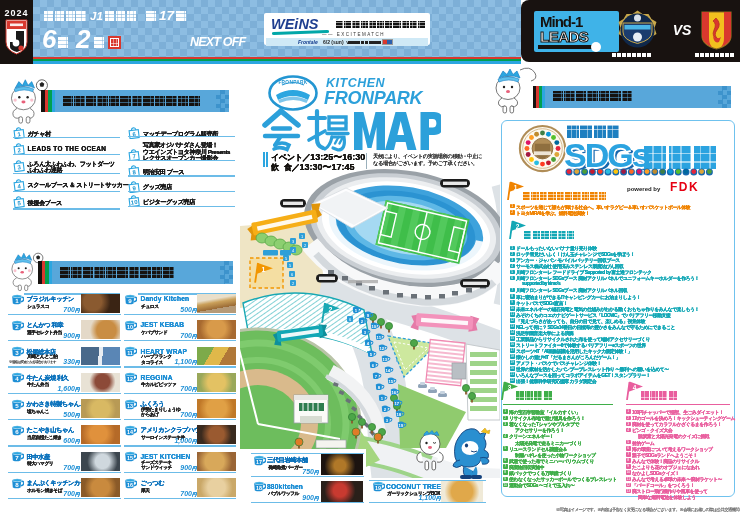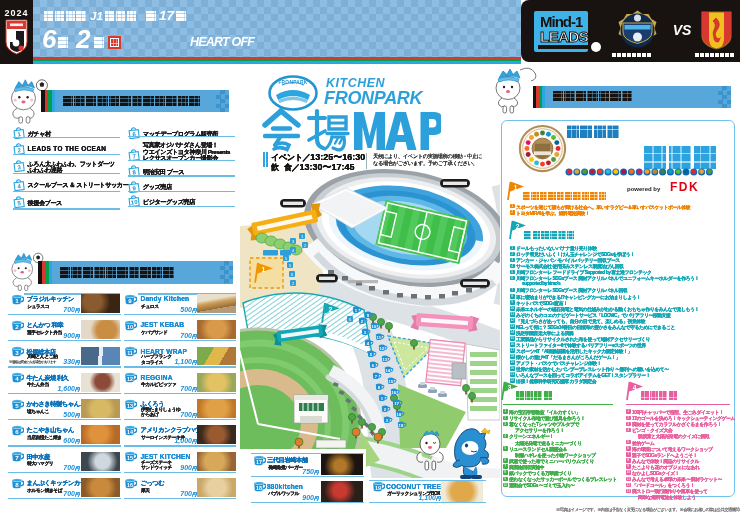--- a/index.html
+++ b/index.html
@@ -37,25 +37,37 @@
 <div class="abs" style="left:159px;top:8px;color:#fff;font-weight:bold;font-style:italic;font-size:13.5px">17</div>
 <div class="abs" style="left:176px;top:10.5px;width:10.0px;height:10.7px;background-image:repeating-linear-gradient(90deg,#fff 0 10.01px,transparent 10.01px 11.50px);-webkit-mask-image:repeating-linear-gradient(0deg,#000 0 2.99px,rgba(0,0,0,0.45) 2.99px 3.80px),repeating-linear-gradient(90deg,#000 0 3.59px,rgba(0,0,0,0.55) 3.59px 4.39px);-webkit-mask-composite:source-in;"></div>
 
 <div class="abs" style="left:42px;top:24px;color:#fff;font-weight:bold;font-style:italic;white-space:nowrap">
 <span style="font-size:26px">6</span></div>
 <div class="abs" style="left:58px;top:37px;width:10.0px;height:10.7px;background-image:repeating-linear-gradient(90deg,#fff 0 10.01px,transparent 10.01px 11.50px);-webkit-mask-image:repeating-linear-gradient(0deg,#000 0 2.99px,rgba(0,0,0,0.45) 2.99px 3.80px),repeating-linear-gradient(90deg,#000 0 3.59px,rgba(0,0,0,0.55) 3.59px 4.39px);-webkit-mask-composite:source-in;"></div>
 <div class="abs" style="left:76px;top:24px;color:#fff;font-weight:bold;font-style:italic;font-size:26px">2</div>
 <div class="abs" style="left:94px;top:37px;width:10.0px;height:10.7px;background-image:repeating-linear-gradient(90deg,#fff 0 10.01px,transparent 10.01px 11.50px);-webkit-mask-image:repeating-linear-gradient(0deg,#000 0 2.99px,rgba(0,0,0,0.45) 2.99px 3.80px),repeating-linear-gradient(90deg,#000 0 3.59px,rgba(0,0,0,0.55) 3.59px 4.39px);-webkit-mask-composite:source-in;"></div>
 <div class="abs" style="left:108px;top:35.5px;width:13px;height:13px;border:2.2px solid #d9382e;background:#fff"></div>
 <div class="abs" style="left:111.2px;top:38.5px;width:6.5px;height:7.0px;background-image:repeating-linear-gradient(90deg,#d9382e 0 6.53px,transparent 6.53px 7.50px);-webkit-mask-image:repeating-linear-gradient(0deg,#000 0 1.95px,rgba(0,0,0,0.45) 1.95px 2.75px),repeating-linear-gradient(90deg,#000 0 2.34px,rgba(0,0,0,0.55) 2.34px 3.14px);-webkit-mask-composite:source-in;"></div>
-<div class="abs" style="left:190px;top:35px;color:#fff;font-weight:bold;font-style:italic;font-size:12.5px;letter-spacing:-0.8px">HEART OFF</div>
-
+<div class="abs" style="left:190px;top:35px;color:#fff;font-weight:bold;font-style:italic;font-size:12.5px;letter-spacing:-0.8px">NEXT OFF</div>
+
+<div class="abs" style="left:264px;top:12.5px;width:166px;height:32.5px;background:#fff;border-radius:2px">
+<div class="abs" style="left:7px;top:3px;width:60px;font-style:italic;font-weight:bold;font-size:14.5px;color:#1e3e8f">WEiNS</div>
+<div class="abs" style="left:8px;top:18px;width:57px;height:2.5px;background:#00a7a8;border-radius:2px/1px;transform:rotate(-2deg)"></div>
+<div class="abs" style="left:72px;top:8px;width:89.1px;height:7.6px;background-image:repeating-linear-gradient(90deg,#111 0 7.13px,transparent 7.13px 8.20px);-webkit-mask-image:repeating-linear-gradient(0deg,#000 0 2.13px,rgba(0,0,0,0.45) 2.13px 2.93px),repeating-linear-gradient(90deg,#000 0 2.56px,rgba(0,0,0,0.55) 2.56px 3.36px);-webkit-mask-composite:source-in;"></div>
+<div class="abs" style="left:52px;top:19.5px;width:75px;font-size:4.5px;color:#333;letter-spacing:1.5px;text-align:center">—— EXCITEMATCH ——</div>
+<div class="abs" style="left:2px;top:25.5px;width:162px;height:7.5px;background:#cfe9f6">
+<span class="abs" style="left:32px;top:1px;font-style:italic;font-weight:bold;font-size:5px;color:#123a8c">Frontale</span>
+<span class="abs" style="left:57px;top:1px;font-weight:bold;font-size:5px;color:#222">6/2 (sun)&nbsp;&nbsp;vs</span>
+        </div>
+<div class="abs" style="left:84px;top:28px;width:33.1px;height:3.9px;background-image:repeating-linear-gradient(90deg,#222 0 3.65px,transparent 3.65px 4.20px);"></div>
+<div class="abs" style="left:118px;top:26px;width:11px;height:6.5px;background:linear-gradient(90deg,#d9382e 50%,#2b5fad 50%);border:0.5px solid #999"></div>
+</div>
 
 <div class="abs" style="left:521px;top:0;width:219px;height:62px;background:#181210;border-radius:8px 0 0 8px">
-<div class="abs" style="left:13px;top:11px;width:54px;height:41px;background:#3fb3e8;border-radius:2px">
+<div class="abs" style="left:13px;top:11px;width:85px;height:41px;background:#3fb3e8;border-radius:2px">
 <div class="abs" style="left:6px;top:2px;font-weight:bold;font-size:15px;color:#15120f;letter-spacing:-1px">Mind-1</div>
 <div class="abs" style="left:6px;top:17px;font-weight:bold;font-size:15px;color:#fff;letter-spacing:-0.5px;-webkit-text-stroke:1px #15120f">LEADS</div>
 <div class="abs" style="left:4px;top:33.5px;width:55px;height:4.5px;background:#15120f"></div>
 <div class="abs" style="left:57px;top:30.5px;width:10px;height:10px;background:#fff;border-radius:50%"></div>
 </div>
 
 <svg class="abs" style="left:96px;top:10px" width="41" height="41" viewBox="0 0 41 41">
 <path d="M20.5 0.5 l5 3.5 h6 l3 5 l5 3 l-2 6 l2 6 l-5 3 l-3 5 h-6 l-5 3.5 l-5 -3.5 h-6 l-3 -5 l-5 -3 l2 -6 l-2 -6 l5 -3 l3 -5 h6 Z" fill="#c8a84b"></path>
 <circle cx="20.5" cy="20.5" r="17" fill="#10284a"></circle>
 <path d="M6 13 h29 v9 q0 8 -14.5 11.5 q-14.5 -3.5 -14.5 -11.5 Z" fill="#1b3c6e" stroke="#c8a84b" stroke-width="1"></path>
@@ -1067,20 +1079,21 @@
 <circle cx="32.3" cy="11.8" r="2.6" fill="#0a97d9"></circle>
 <circle cx="37.7" cy="15.3" r="2.6" fill="#56c02b"></circle>
 <circle cx="41.2" cy="20.7" r="2.6" fill="#00689d"></circle>
 <circle cx="26" cy="27" r="11" fill="#b08d57" stroke="#8f6f3f" stroke-width="1"></circle>
 <path d="M18 22 h16 v8 q0 6 -8 8 q-8 -2 -8 -8 Z" fill="#8f6f3f"></path>
 <rect x="17" y="30" width="18" height="4" fill="#fdf9ef" opacity="0.85"></rect>
 </svg>
 
 <div class="abs" style="left:567px;top:125px;width:52.2px;height:12.6px;background-image:repeating-linear-gradient(90deg,#1e7fc0 0 11.74px,transparent 11.74px 13.50px);-webkit-mask-image:repeating-linear-gradient(0deg,#000 0 3.51px,rgba(0,0,0,0.45) 3.51px 4.46px),repeating-linear-gradient(90deg,#000 0 4.21px,rgba(0,0,0,0.55) 4.21px 5.16px);-webkit-mask-composite:source-in;box-shadow:0 0 0 1px rgba(255,255,255,0.6)"></div>
 
+<div class="abs" style="left:564px;top:136px;font-weight:bold;font-size:34px;color:#2ba3e0;letter-spacing:-2px;white-space:nowrap;text-shadow:-1.5px 0 #fff,1.5px 0 #fff,0 -1.5px #fff,0 1.5px #fff,2.8px 2.8px 0 #1767ae">SDGs</div>
 <div class="abs" style="left:644px;top:146px;width:71.8px;height:23.2px;background-image:repeating-linear-gradient(90deg,#2ba3e0 0 21.75px,transparent 21.75px 25.00px);-webkit-mask-image:repeating-linear-gradient(0deg,#000 0 6.50px,rgba(0,0,0,0.45) 6.50px 8.25px),repeating-linear-gradient(90deg,#000 0 7.80px,rgba(0,0,0,0.55) 7.80px 9.55px);-webkit-mask-composite:source-in;"></div>
 
 <svg class="abs" style="left:565px;top:167px" width="152" height="10" viewBox="0 0 152 10">
 <circle cx="4.0" cy="5" r="3.5" fill="#1767ae"></circle>
 <circle cx="4.0" cy="4.6" r="2.4" fill="#e5243b"></circle>
 <circle cx="11.8" cy="5" r="3.5" fill="#1767ae"></circle>
 <circle cx="11.8" cy="4.6" r="2.4" fill="#dda63a"></circle>
 <circle cx="19.6" cy="5" r="3.5" fill="#1767ae"></circle>
 <circle cx="19.6" cy="4.6" r="2.4" fill="#4c9f38"></circle>
 <circle cx="27.4" cy="5" r="3.5" fill="#1767ae"></circle>

